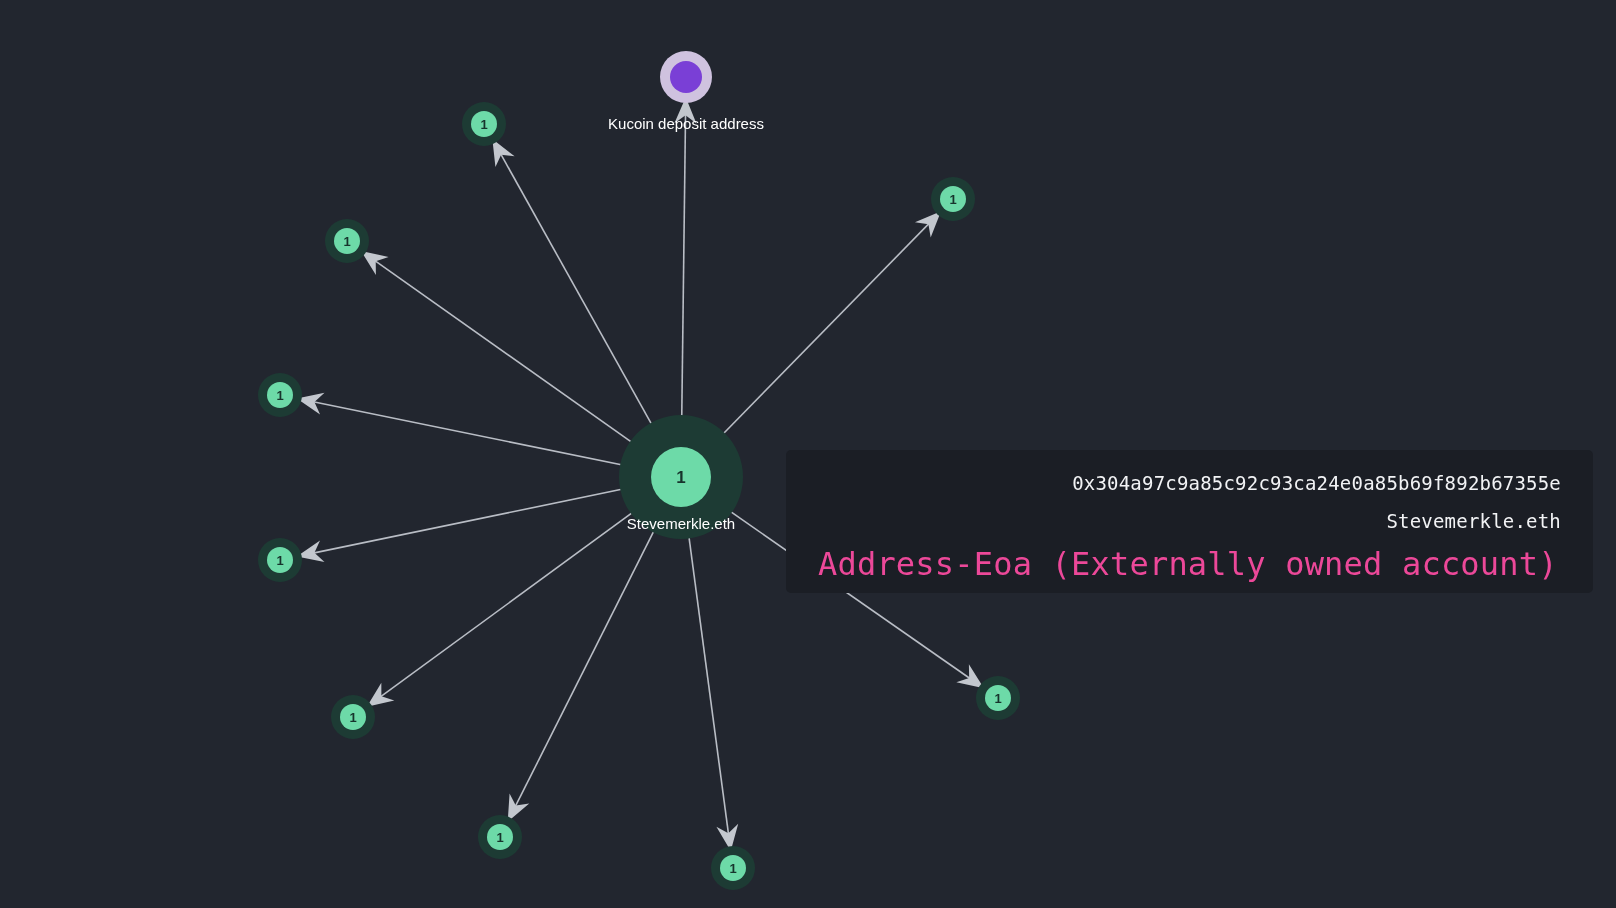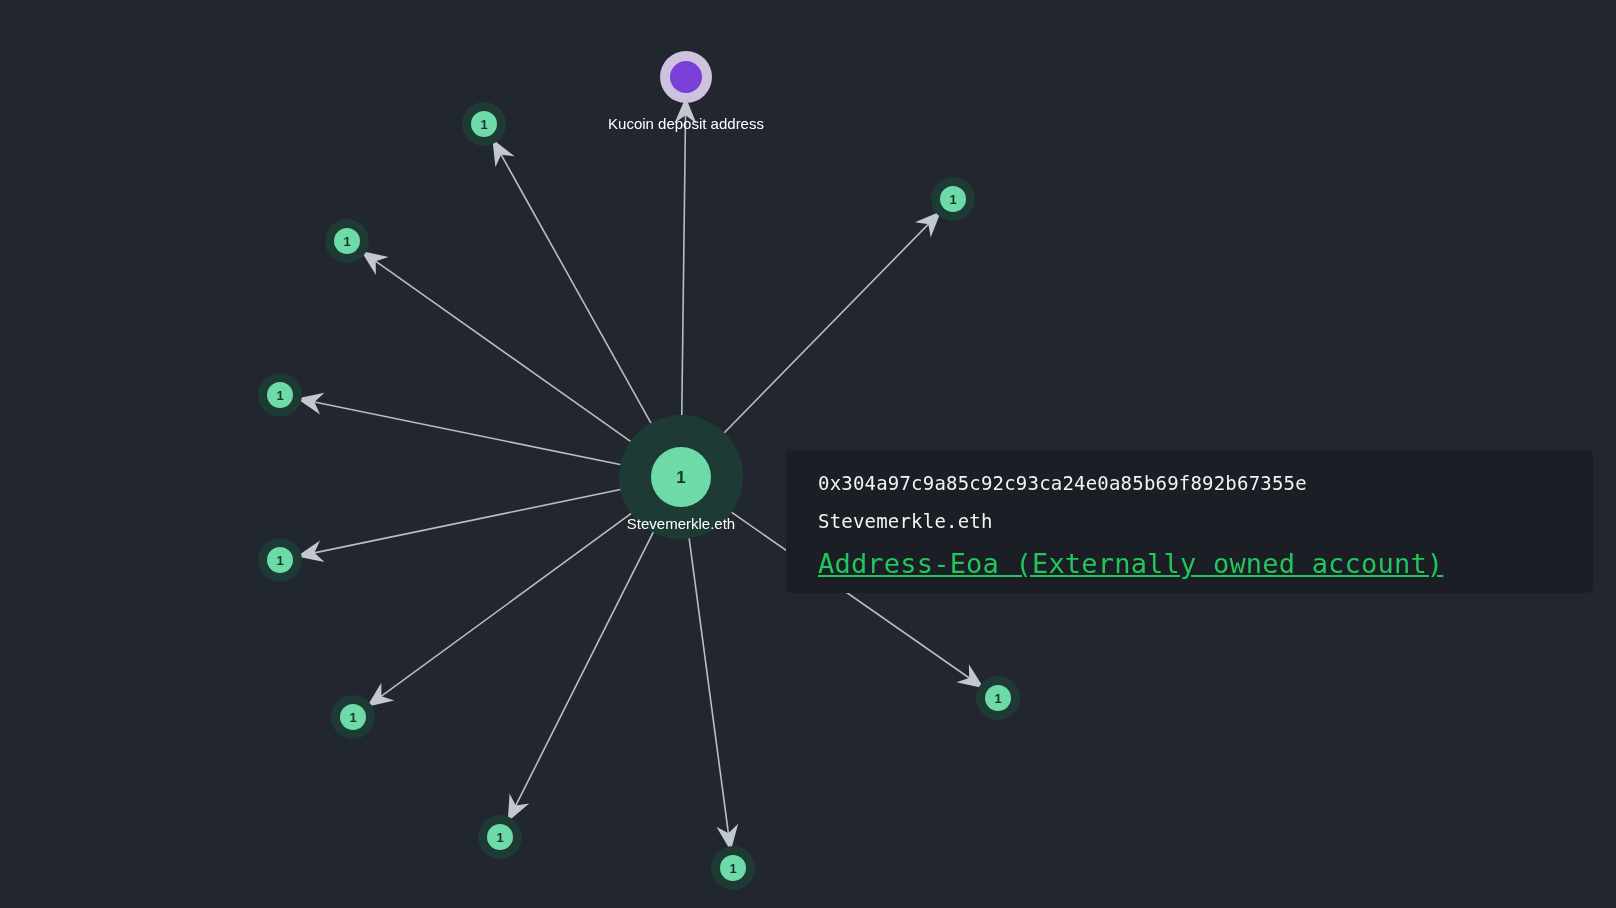--- a/index.html
+++ b/index.html
@@ -61,29 +61,29 @@
     padding: 14px 32px 0 32px;
     overflow: hidden;
   }
   .tt-line-mono-sm {
     font-family: "DejaVu Sans Mono", monospace;
     font-size: 19px;
     color: #f2f3f5;
     letter-spacing: 0.2px;
     line-height: 38px;
     white-space: nowrap;
+    text-align: right;
   }
   .tt-line-mono-lg {
     font-family: "DejaVu Sans Mono", monospace;
-    font-size: 27px;
-    color: #22c55e;
+    font-size: 32px;
+    color: #ec4899;
     letter-spacing: 0.2px;
     line-height: 48px;
     white-space: nowrap;
-    text-decoration: underline;
   }
 </style>
 </head>
 <body>
 
 <div id="canvas-root">
 
   <svg id="graph-svg" viewBox="0 0 1616 908" xmlns="http://www.w3.org/2000/svg">
     <g id="edges-layer">
         <line x1="681.48" y1="438.56" x2="685.60" y2="108.98" class="edge-line"></line>

